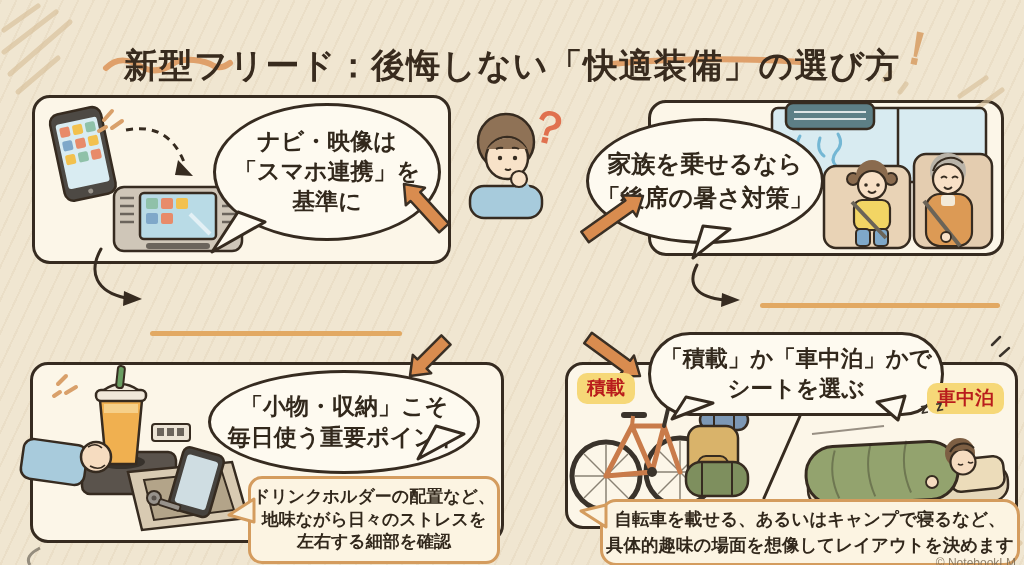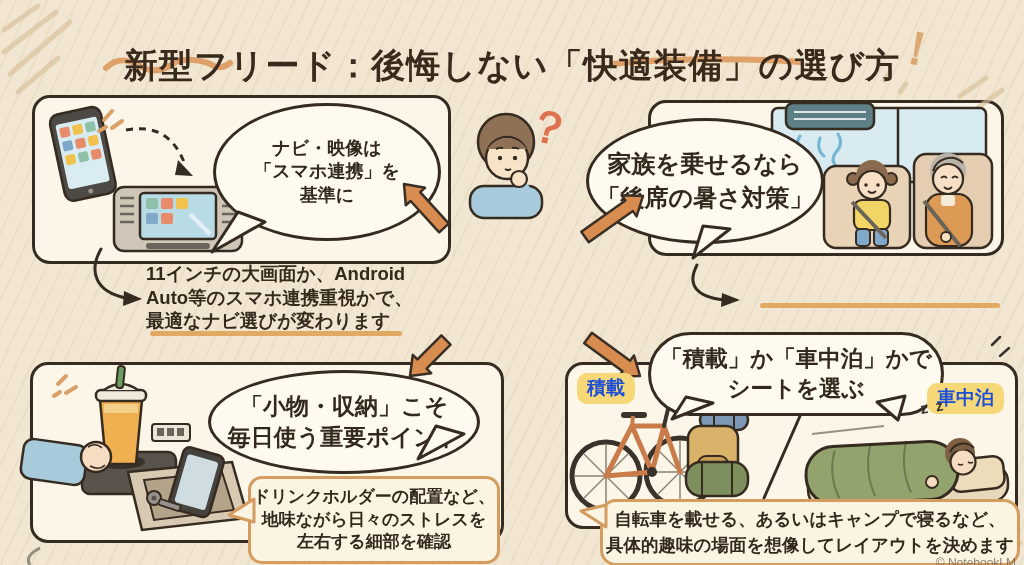--- a/index.html
+++ b/index.html
@@ -12,21 +12,21 @@
   .svg-layer{position:absolute;left:0;top:0;z-index:2;pointer-events:none;}
   .svg-top{z-index:4;}
   .bubble{position:absolute;background:#fefaf0;border:3px solid #362b20;z-index:3;
     display:flex;align-items:center;justify-content:center;text-align:center;
     color:#32281c;font-weight:700;}
   .ellipse{border-radius:50%;}
   .ml{white-space:pre-line;}
   .caption{position:absolute;z-index:5;color:#35291c;font-weight:700;line-height:1.28;}
   .underbar{position:absolute;z-index:5;background:#e2a963;border-radius:3px;}
   .tag{position:absolute;z-index:5;background:#f6d878;border-radius:10px;padding:2px 10px 3px;
-    color:#1d4ed8;font-weight:700;font-size:19px;}
+    color:#b91c1c;font-weight:700;font-size:19px;}
   .title{position:absolute;left:0;top:13px;width:1024px;text-align:center;z-index:5;
     color:#382b1e;font-size:34px;font-weight:800;letter-spacing:1px;margin-top:30px;}
   .qmark{position:absolute;left:526px;top:98px;z-index:5;color:#e0714f;font-size:45px;
     font-weight:800;transform:rotate(14deg);}
   .exmark{position:absolute;left:894px;top:18px;z-index:5;color:#dba873;font-size:46px;
     font-weight:800;transform:rotate(12deg);}
   .zzz{position:absolute;left:920px;top:398px;z-index:5;color:#3a332b;font-size:15px;
     font-weight:800;transform:rotate(-10deg);letter-spacing:2px;}
   .watermark{position:absolute;right:8px;bottom:-5px;z-index:6;color:#7a6b55;font-size:12px;opacity:.85;}
 </style>
@@ -251,21 +251,21 @@
       <circle cx="500" cy="158" r="2.2" fill="#362b20"></circle>
         <circle cx="515" cy="158" r="2.2" fill="#362b20"></circle>
       <path d="M496,149 q4,-2 7,-1 M512,148 q4,-1 7,1" stroke="#362b20" stroke-width="2" fill="none"></path>
       <path d="M505,169 q3,2 6,0" stroke="#362b20" stroke-width="2" fill="none"></path>
       <line x1="534" y1="206" x2="522" y2="186" stroke="#a7cbdc" stroke-width="12" stroke-linecap="round"></line>
       <circle cx="519" cy="179" r="8" fill="#f8e2c8" stroke="#362b20" stroke-width="2.2"></circle>
     </g>
     <path d="M40,548 Q24,556 30,565" fill="none" stroke="#3a332b" stroke-width="3" opacity=".5"></path>
   </svg>
 
-  <div class="bubble ellipse ml" style="left:213px;top:103px;width:222px;height:132px;font-size:18px;line-height:1.3;">ナビ・映像は
+  <div class="bubble ellipse ml" style="left:213px;top:103px;width:222px;height:132px;font-size:23px;line-height:1.3;">ナビ・映像は
 「スマホ連携」を
 基準に</div>
   <div class="bubble ellipse ml" style="left:586px;top:118px;width:232px;height:120px;font-size:24px;line-height:1.4;">家族を乗せるなら
 「後席の暑さ対策」</div>
   <div class="bubble ellipse ml" style="left:208px;top:370px;width:266px;height:98px;font-size:23px;line-height:1.35;">「小物・収納」こそ
 毎日使う重要ポイント</div>
   <div class="bubble ml" style="left:648px;top:332px;width:290px;height:78px;font-size:22.5px;line-height:1.35;border-radius:42px;">「積載」か「車中泊」かで
 シートを選ぶ</div>
 
   <svg class="svg-layer svg-top" width="1024" height="565" viewBox="0 0 1024 565">
@@ -281,23 +281,20 @@
       <polygon points="606,505 581,511 606,527" fill="#fcf4e2"></polygon>
     </g>
     <g fill="#d98c4f" stroke="#3a2f24" stroke-width="2.5" stroke-linejoin="round">
       <polygon points="448.8,223.6 420.2,192.2 425,187.8 404,184 405.8,205.3 410.6,201 439.2,232.4"></polygon>
       <polygon points="588.8,242.3 632.9,211.1 636.6,216.4 643,196 621.6,195.2 625.4,200.5 581.3,231.7"></polygon>
       <polygon points="441.4,335.4 417.4,359.4 412.8,354.8 410,376 431.2,373.2 426.6,368.6 450.6,344.6"></polygon>
       <polygon points="584.2,343.2 622.5,371.2 618.6,376.5 640,376 634,355.5 630.1,360.8 591.8,332.8"></polygon>
     </g>
   </svg>
 
-  <div class="caption ml" style="left:146px;top:262px;width:320px;font-size:18.5px;">11インチの大画面か、Android
-Auto等のスマホ連携重視かで、
-最適なナビ選びが変わります</div>
   <div class="underbar" style="left:150px;top:331px;width:252px;height:5px;"></div>
 
   <div class="underbar" style="left:760px;top:303px;width:240px;height:5px;"></div>
 
   <div class="bubble ml" style="left:600px;top:499px;width:414px;height:61px;font-size:17.5px;line-height:1.45;border-color:#d49c5e;background:#fcf4e2;border-radius:16px;z-index:3;">自転車を載せる、あるいはキャンプで寝るなど、
 具体的趣味の場面を想像してレイアウトを決めます</div>
 
   <div class="bubble ml" style="left:248px;top:476px;width:246px;height:82px;font-size:17px;line-height:1.35;border-color:#d49c5e;background:#fcf4e2;border-radius:14px;z-index:3;">ドリンクホルダーの配置など、
 地味ながら日々のストレスを
 左右する細部を確認</div>

